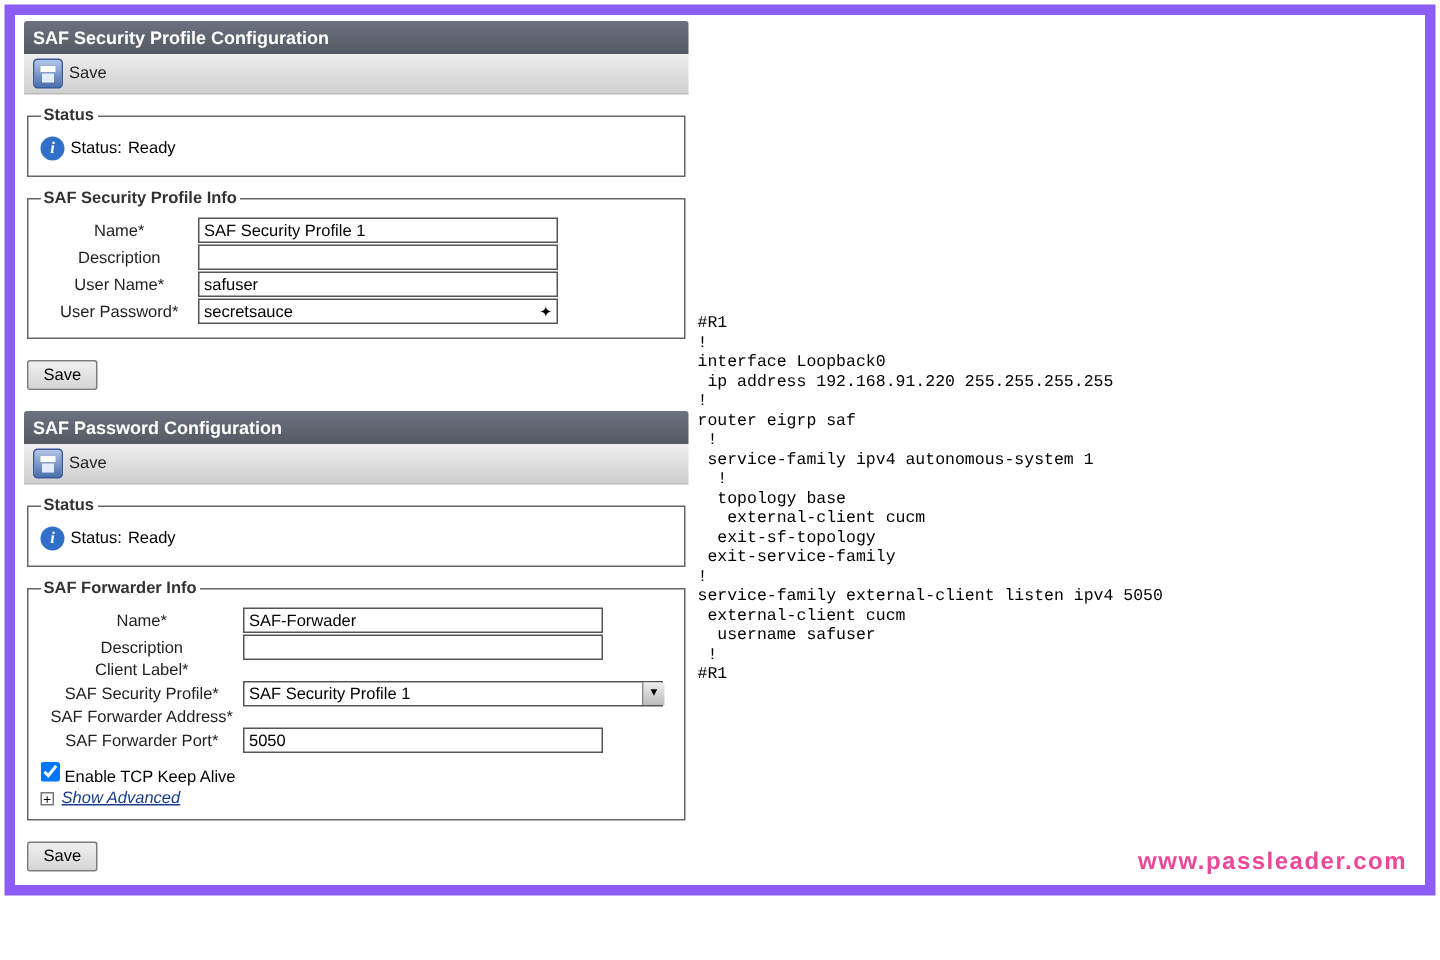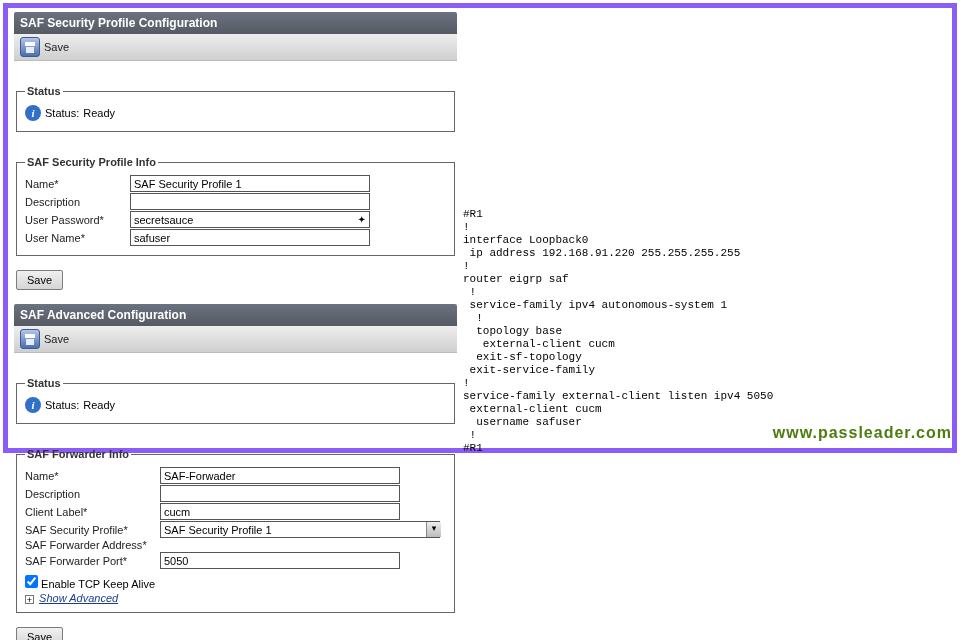--- a/index.html
+++ b/index.html
@@ -6,23 +6,23 @@
   body {
     font-family: Verdana, Arial, sans-serif;
     font-size: 11px;
     background: #fff;
     width: 960px;
     height: 640px;
     overflow: hidden;
     position: relative;
   }
   .outer {
-    border: 5px solid #8b5cf6;
+    border: 7px solid #8b5cf6;
     width: 954px;
-    height: 450px;
+    height: 594px;
     margin: 3px;
     position: relative;
     background: #fff;
   }
   .left-col {
     width: 455px;
     padding: 4px 6px;
     float: left;
   }
   .right-col {
@@ -71,21 +71,21 @@
     left: 5px; bottom: 3px;
     width: 8px; height: 6px;
     background: #e5ecfb;
   }
   .toolbar-label {
     font-size: 11px;
     color: #222;
   }
   fieldset {
     border: 1px solid #666;
-    margin: 24px 2px 6px 2px;
+    margin: 8px 2px 6px 2px;
     padding: 6px 8px 8px 8px;
   }
   legend {
     font-weight: bold;
     font-size: 11px;
     color: #333;
     padding: 0 2px;
   }
   .status-row {
     display: flex;
@@ -107,20 +107,21 @@
   }
   .form-row {
     display: flex;
     align-items: center;
     margin: 1px 0;
   }
   .form-row label {
     width: 105px;
     font-size: 11px;
     color: #222;
+    text-align: center;
   }
   .req::after { content: "*"; font-weight: normal; }
   .form-row input[type="text"], .form-row .pwdfield, .form-row select {
     font-size: 11px;
     padding: 1px 3px;
     height: 17px;
     border: 1px solid #555;
     background: #fff;
   }
   .w240 { width: 240px; }
@@ -181,24 +182,24 @@
     width: 9px; height: 9px;
     border: 1px solid #777;
     font-size: 9px;
     line-height: 8px;
     text-align: center;
     vertical-align: middle;
     background: #fff;
   }
   .watermark {
     position: absolute;
-    right: 0;
+    right: 12px;
     bottom: 6px;
     font-size: 16px;
-    color: #4d7c0f;
+    color: #ec4899;
     font-weight: bold;
     letter-spacing: 1px;
   }
   .wider-label label { width: 135px; }
 </style>
 </head>
 <body>
 
 <div class="outer">
   <div class="left-col">
@@ -223,36 +224,36 @@
       <legend>SAF Security Profile Info</legend>
       <div class="form-row">
         <label class="req">Name</label>
         <input class="w240" type="text" value="SAF Security Profile 1" style="">
       </div>
       <div class="form-row">
         <label>Description</label>
         <input class="w240" type="text" value="" style="">
       </div>
       <div class="form-row">
+        <label class="req">User Name</label>
+        <input class="w240" type="text" value="safuser" style="">
+      </div>
+      <div class="form-row">
         <label class="req">User Password</label>
         <div class="pwdfield">
           <span>secretsauce</span>
           <span class="dropicon">✦</span>
         </div>
       </div>
-      <div class="form-row">
-        <label class="req">User Name</label>
-        <input class="w240" type="text" value="safuser" style="">
-      </div>
     </fieldset>
 
     <button class="savebox">Save</button>
 
     
-    <div class="header-bar">SAF Advanced Configuration</div>
+    <div class="header-bar">SAF Password Configuration</div>
     <div class="toolbar">
       <div class="btn-save-icon"></div>
       <span class="toolbar-label">Save</span>
     </div>
 
     <fieldset>
       <legend>Status</legend>
       <div class="status-row">
         <div class="info-icon">i</div>
         <span>Status:</span>
@@ -265,21 +266,20 @@
       <div class="form-row">
         <label class="req">Name</label>
         <input class="w240" type="text" value="SAF-Forwader" style="">
       </div>
       <div class="form-row">
         <label>Description</label>
         <input class="w240" type="text" value="" style="">
       </div>
       <div class="form-row">
         <label class="req">Client Label</label>
-        <input class="w240" type="text" value="cucm" style="">
       </div>
       <div class="form-row">
         <label class="req">SAF Security Profile</label>
         <span class="relbox select-ie" style="width:282px;">
           <input class="w280" type="text" value="SAF Security Profile 1" style="">
           <span class="arrowbox">▾</span>
         </span>
       </div>
       <div class="form-row">
         <label class="req">SAF Forwarder Address</label>

